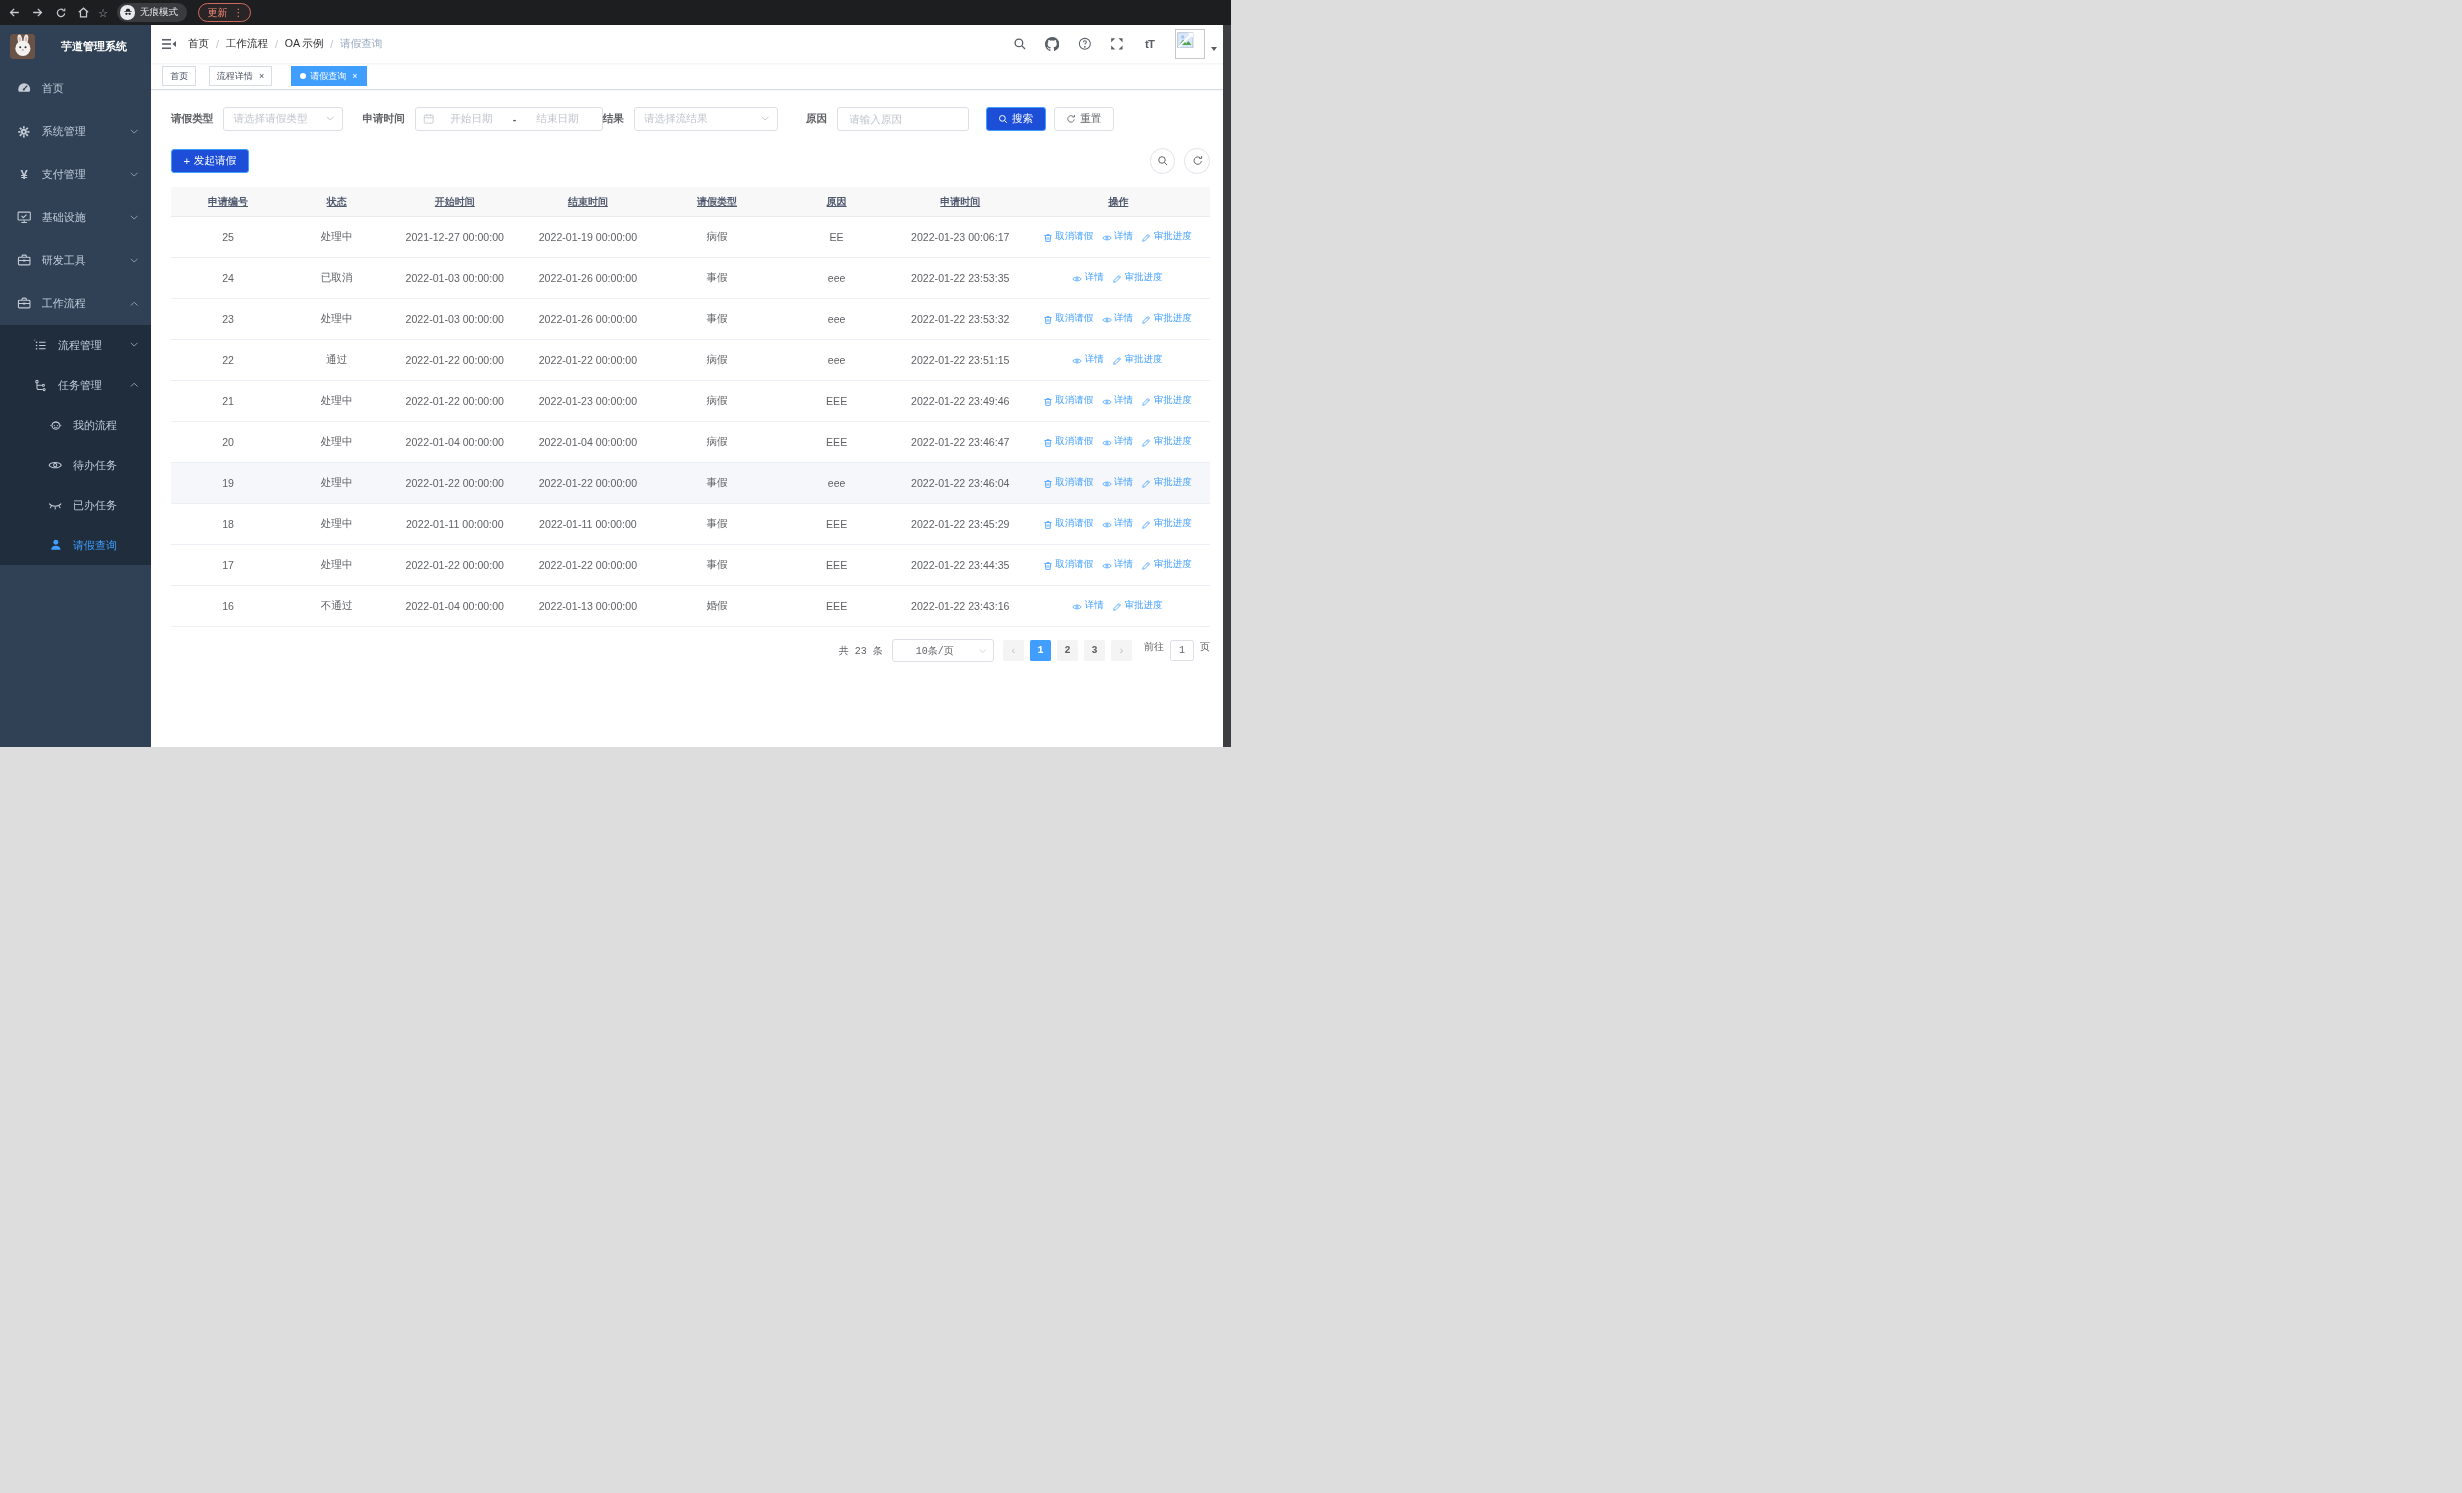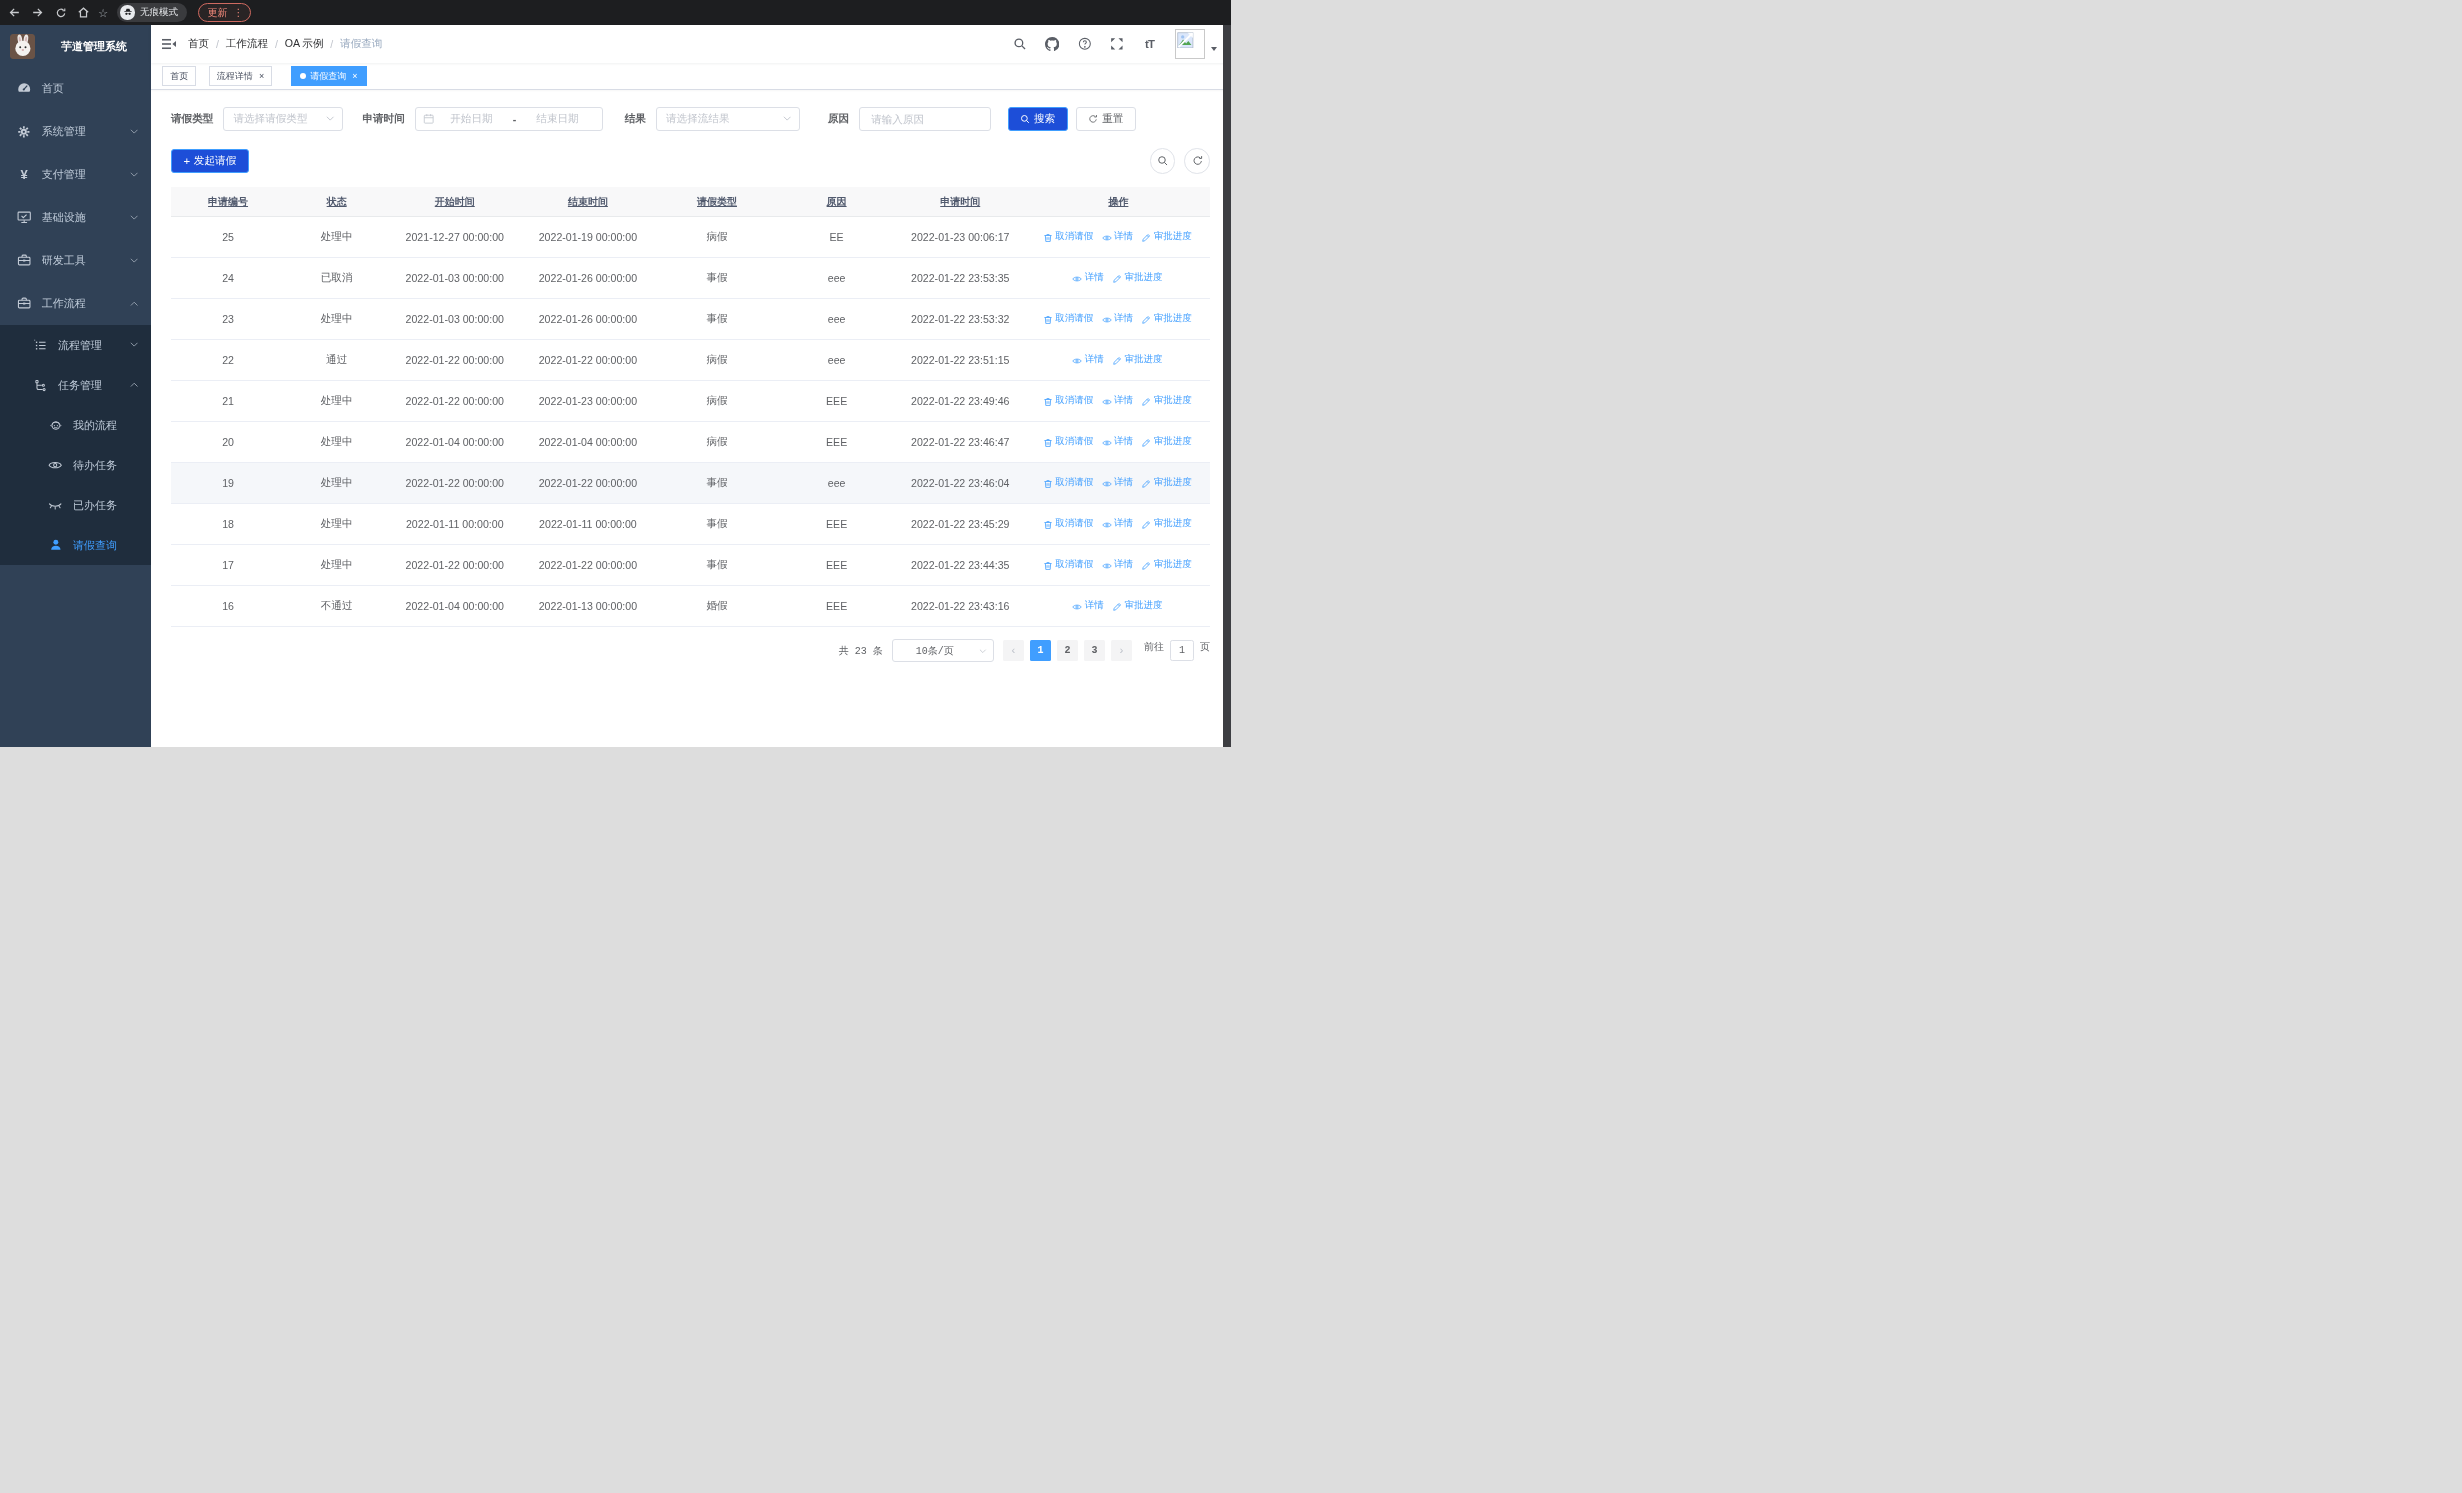--- a/index.html
+++ b/index.html
@@ -434,21 +434,21 @@
                 <svg width="11.4" height="11.4" viewBox="0 0 18 18" fill="none" stroke="#c0c4cc" stroke-width="1.3">
                   <rect x="2" y="3.5" width="14" height="12.5" rx="1.2"></rect>
                   <path d="M2 7.5h14M6 1.8v3.2M12 1.8v3.2"></path>
                 </svg>
               </span>
             <span class="dph">开始日期</span>
             <span class="dsep">-</span>
             <span class="dph">结束日期</span>
           </div>
 
-          <span class="f-label" style="margin-left:22px;font-family:Liberation Mono, monospace;">结果</span>
+          <span class="f-label" style="font-family:Liberation Mono, monospace;">结果</span>
           <div class="ctrl sel" style="width:144px;margin-left:10px;">
             <span class="ph">请选择流结果</span>
             <span>
                 <svg width="8.4" height="5.3" viewBox="0 0 12 8" fill="none" stroke="#c0c4cc" stroke-width="1.4">
                   <path d="M1 1.2l5 5 5-5"></path>
                 </svg>
               </span>
           </div>
 
           <span class="f-label" style="margin-left:28px;">原因</span>

